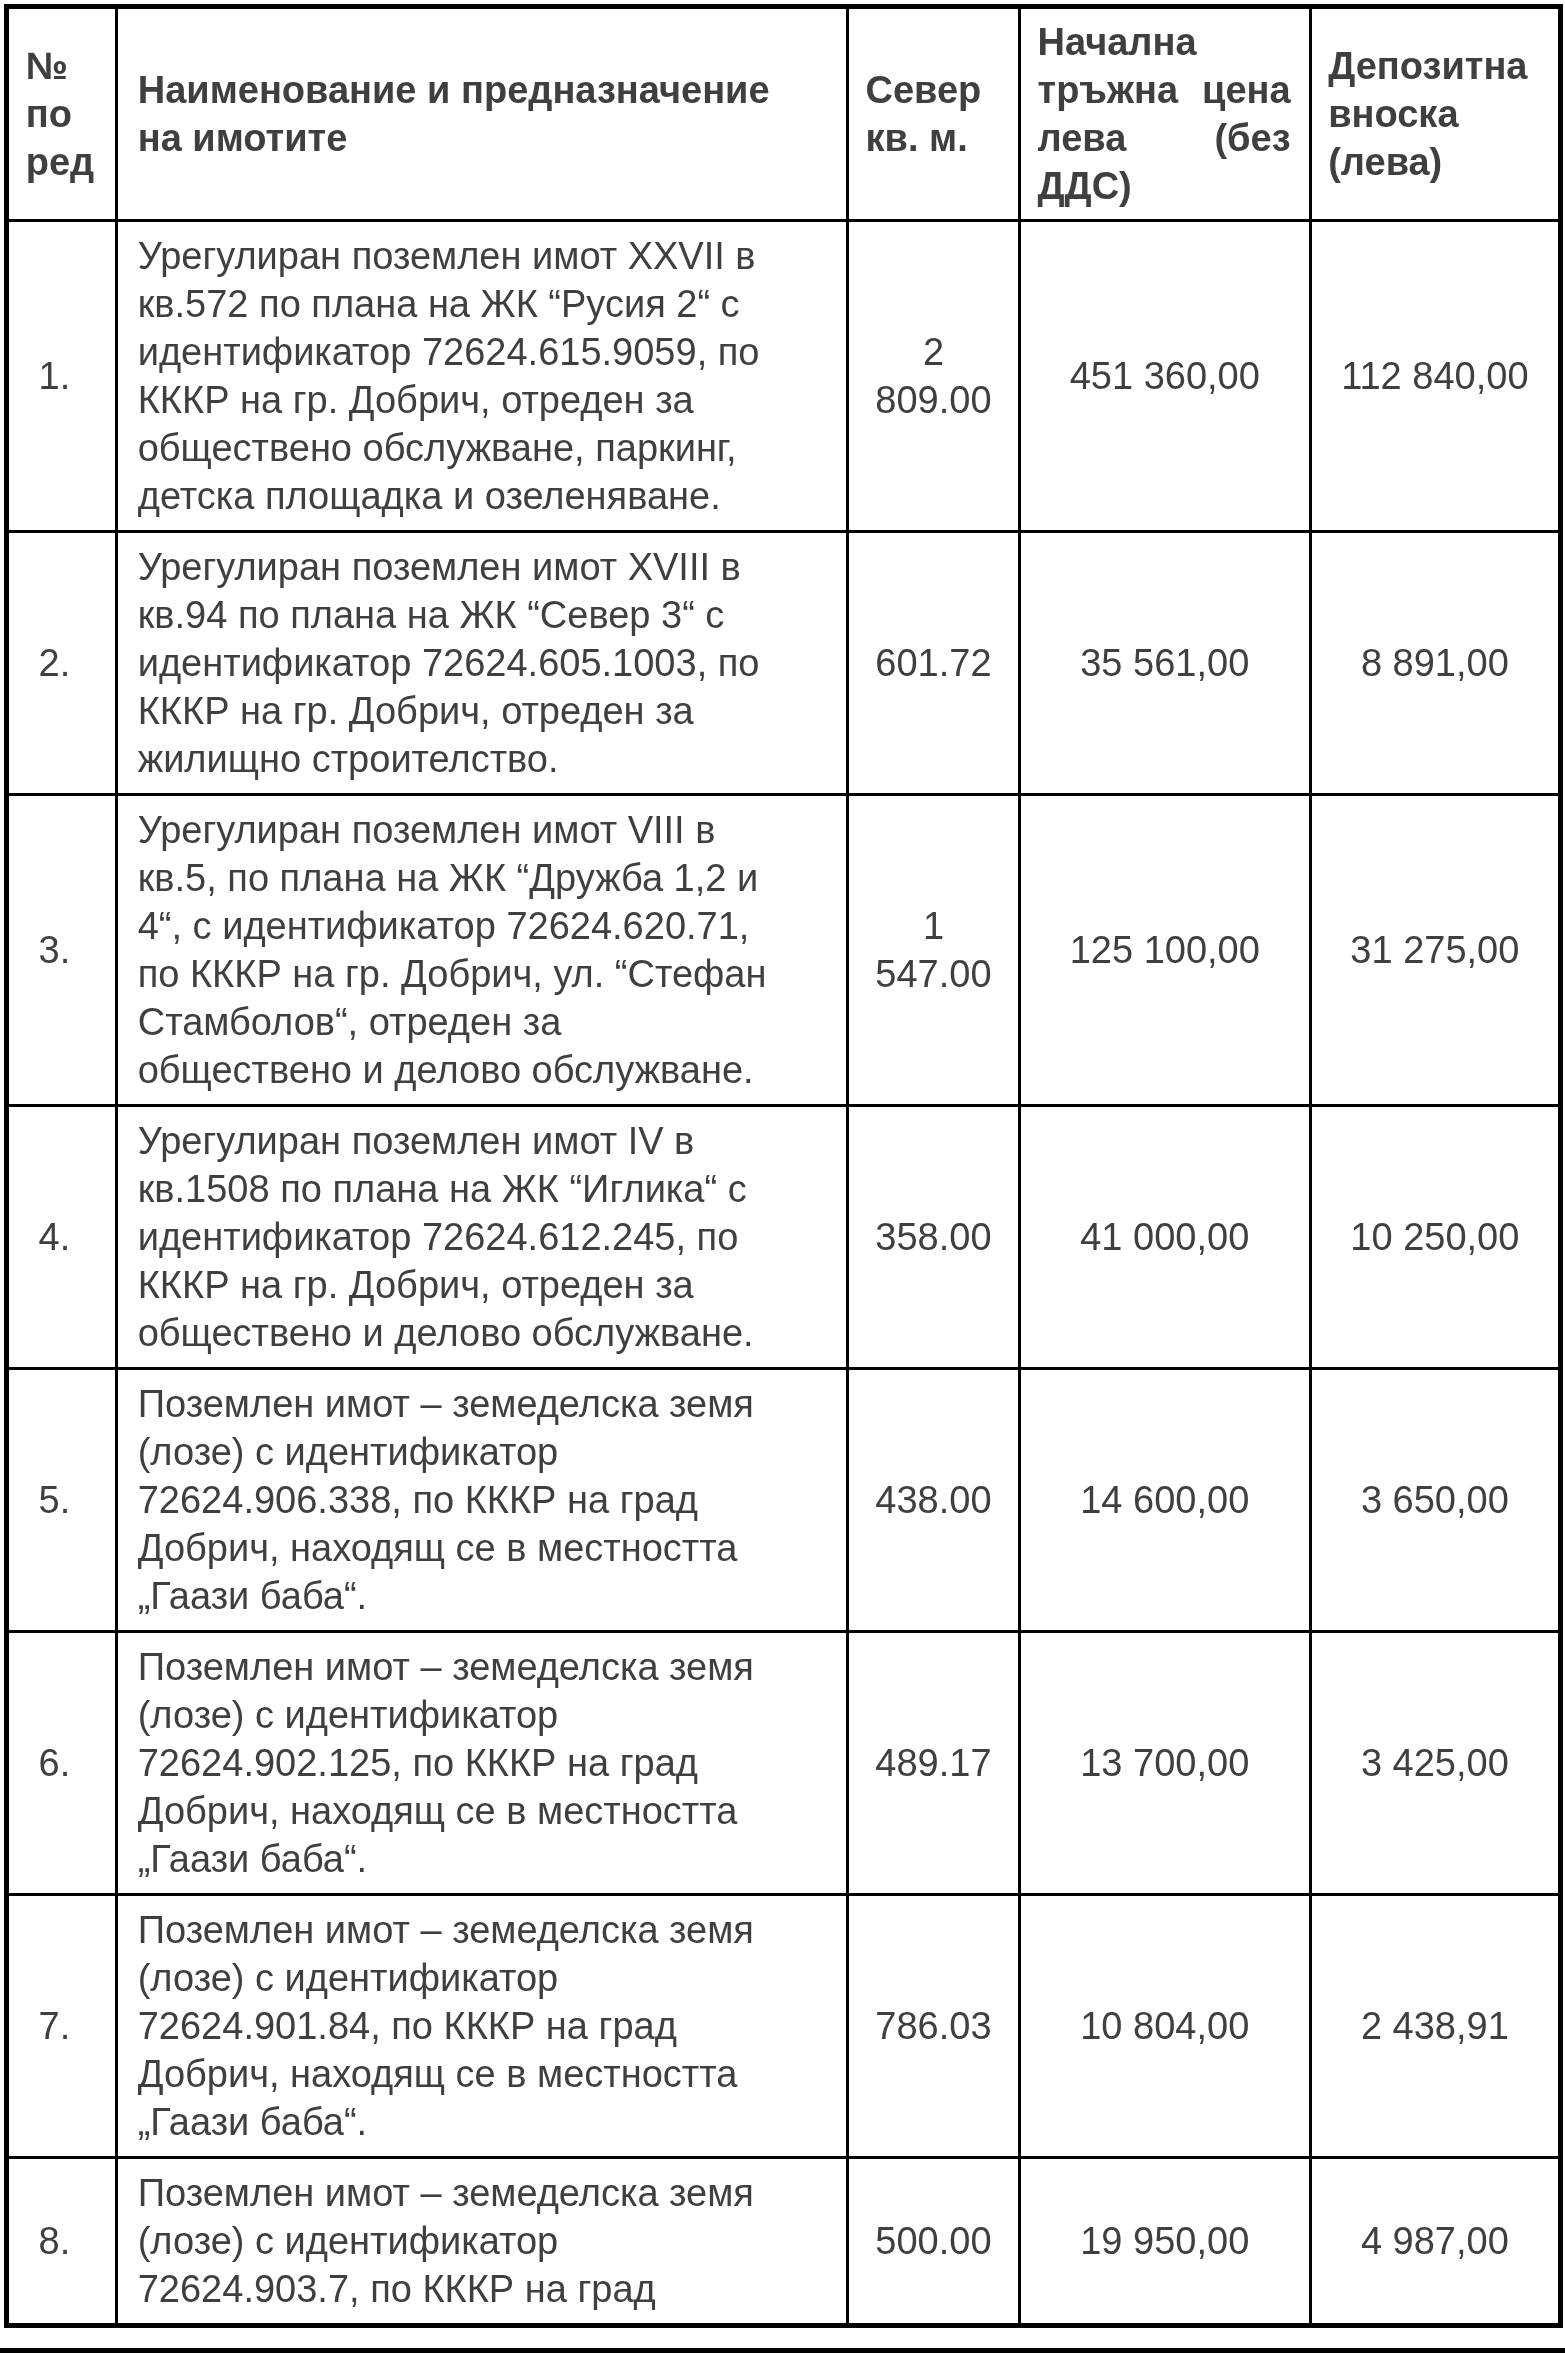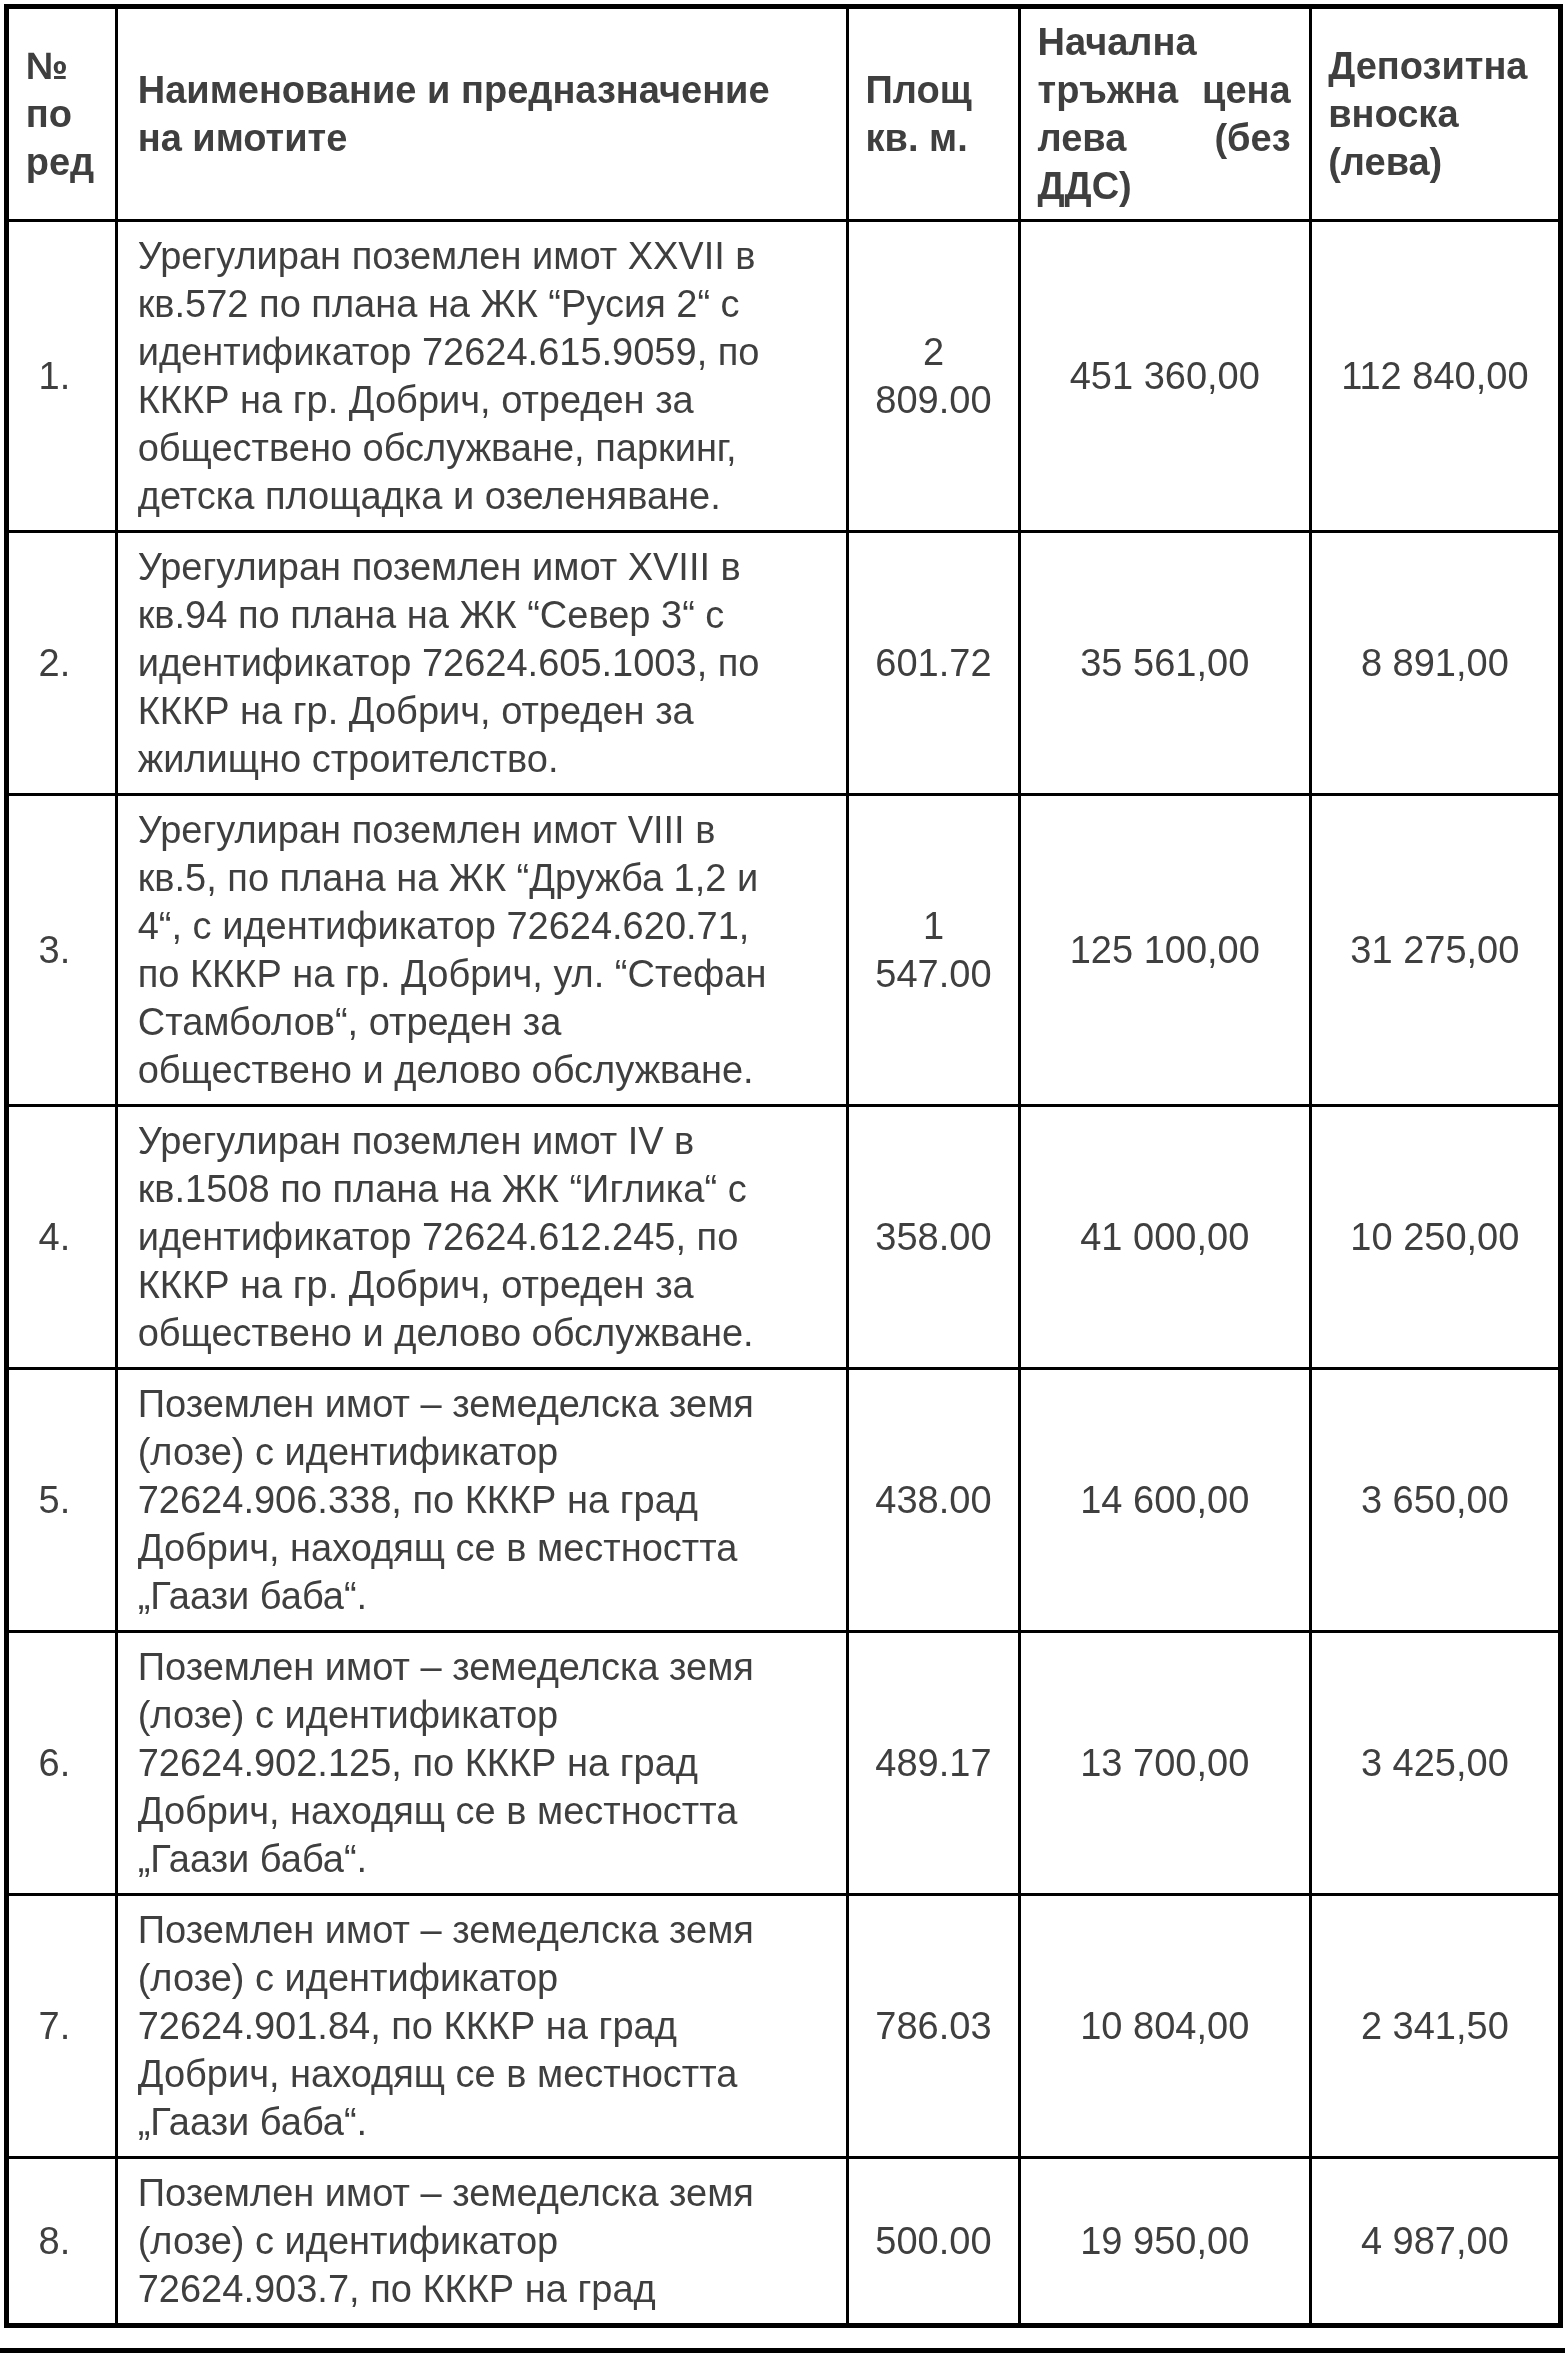--- a/index.html
+++ b/index.html
@@ -89,21 +89,21 @@
       <col class="w-price">
       <col class="w-deposit">
     </colgroup>
     <thead>
       <tr>
         <th class="h-num">№
 по
 ред</th>
         <th class="h-name">Наименование и предназначение
 на имотите</th>
-        <th class="h-area">Площ
+        <th class="h-area">Север
 кв. м.</th>
         <th class="h-price">Начална
 тръжна цена
 лева (без
 ДДС)</th>
         <th class="h-deposit">Депозитна
 вноска
 (лева)</th>
       </tr>
     </thead>
@@ -180,21 +180,21 @@
     </tr>
         <tr>
       <td class="c-num">7.</td>
       <td class="c-name">Поземлен имот – земеделска земя
 (лозе) с идентификатор
 72624.901.84, по КККР на град
 Добрич, находящ се в местността
 „Гаази баба“.</td>
       <td class="c-area">786.03</td>
       <td class="c-price">10 804,00</td>
-      <td class="c-deposit">2 341,50</td>
+      <td class="c-deposit">2 438,91</td>
     </tr>
         <tr>
       <td class="c-num">8.</td>
       <td class="c-name">Поземлен имот – земеделска земя
 (лозе) с идентификатор
 72624.903.7, по КККР на град</td>
       <td class="c-area">500.00</td>
       <td class="c-price">19 950,00</td>
       <td class="c-deposit">4 987,00</td>
     </tr>

